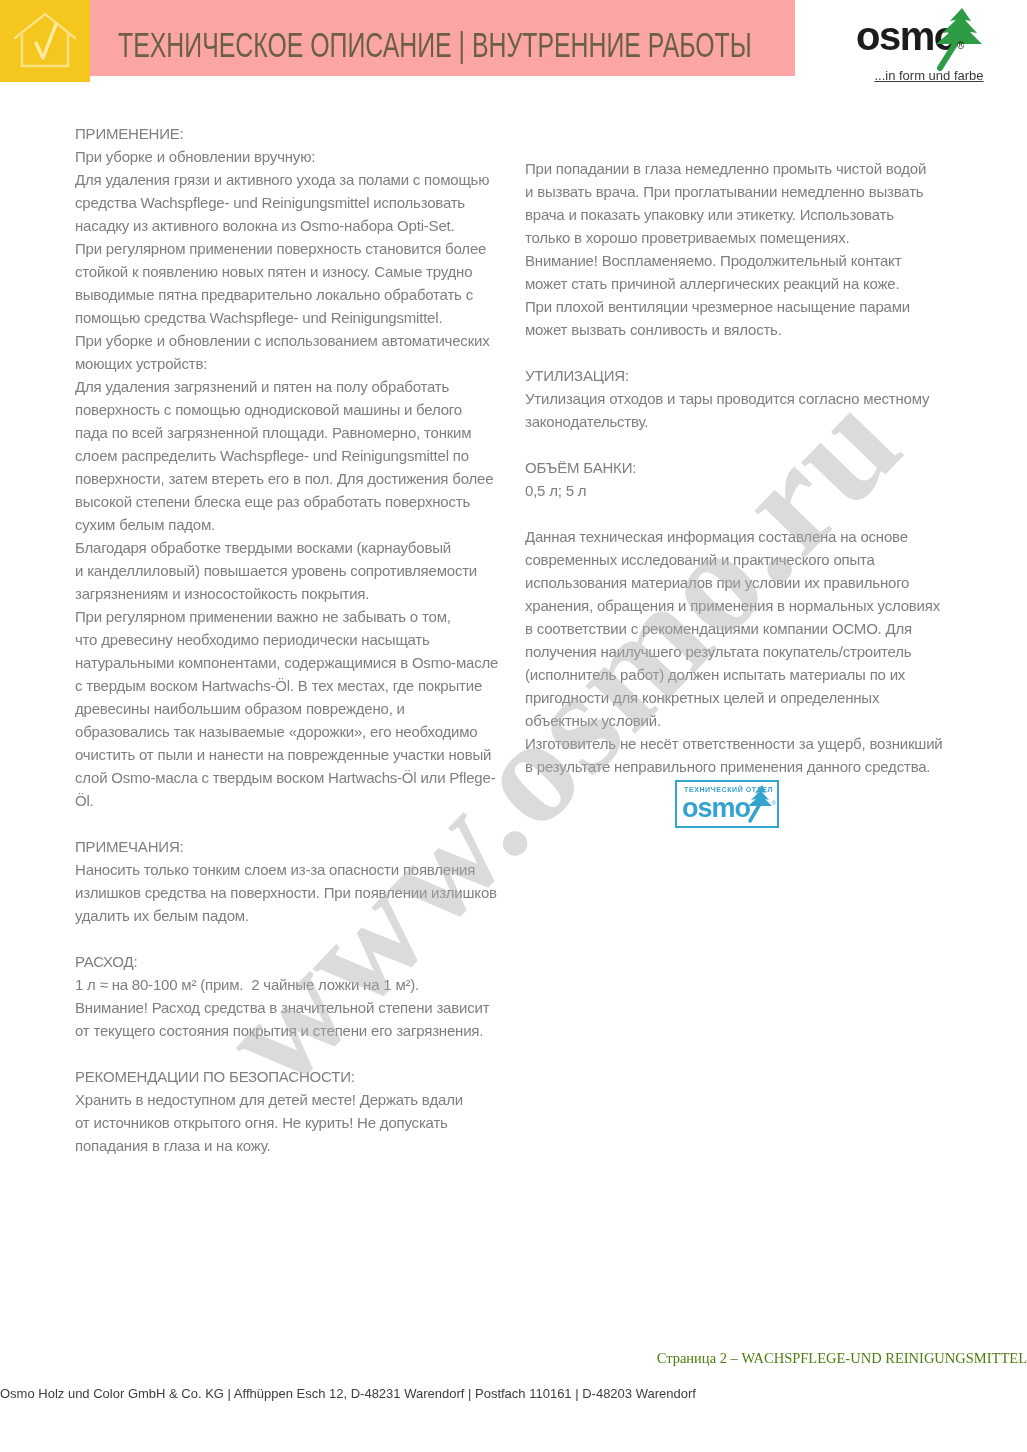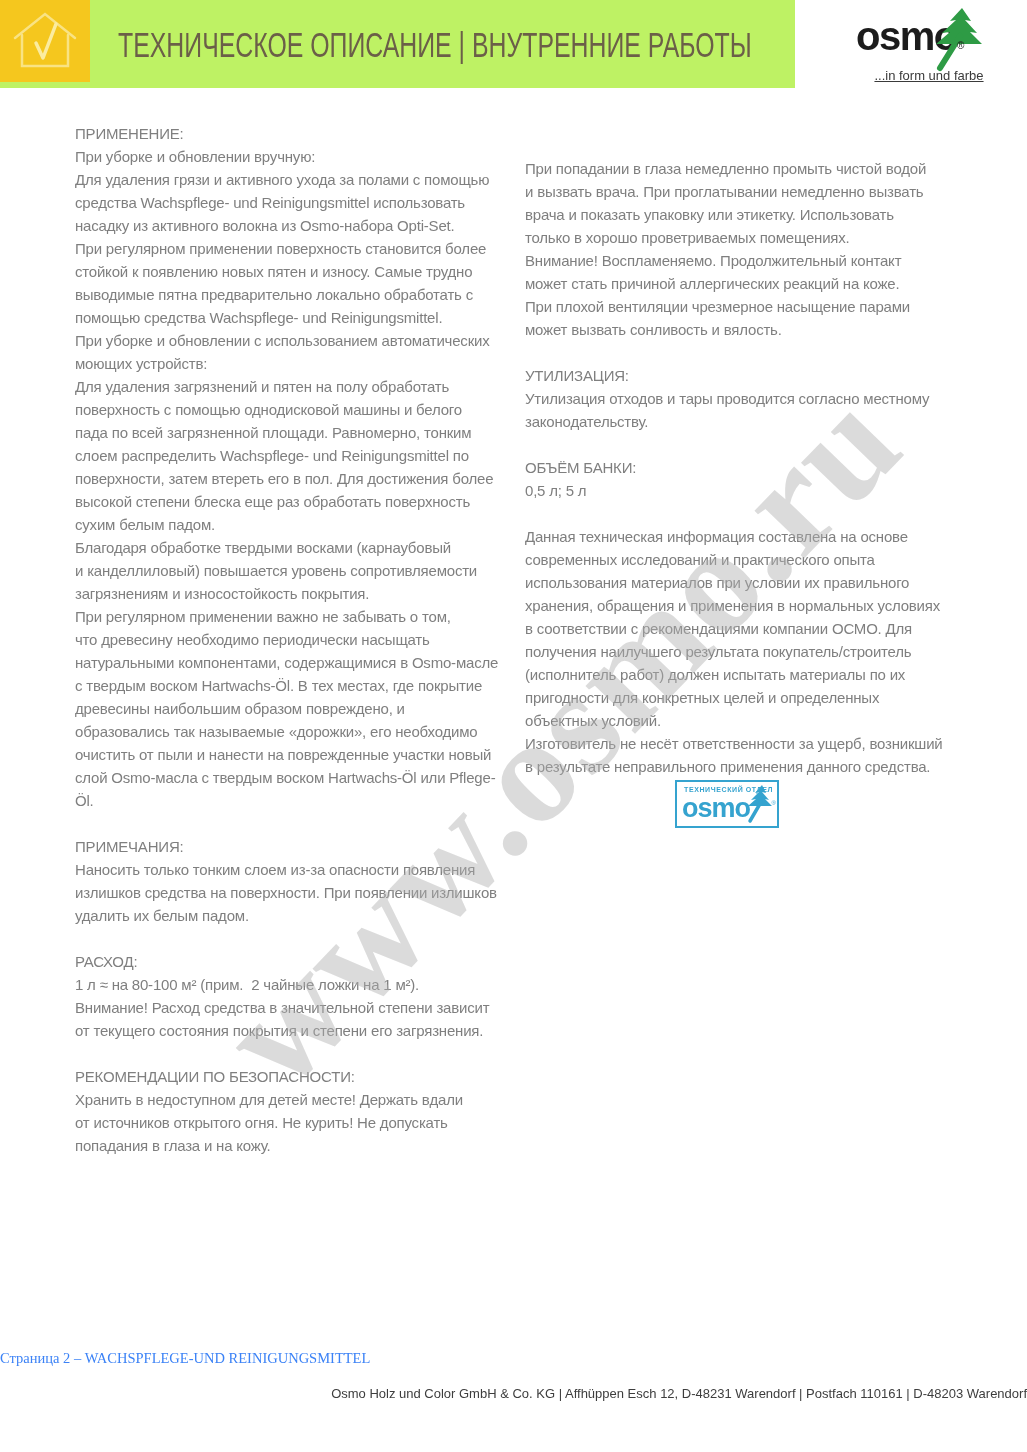--- a/index.html
+++ b/index.html
@@ -3,21 +3,21 @@
 <meta charset="utf-8">
 <style>
   html,body { margin:0; padding:0; background:#e9e9e9; }
   .page {
     position:relative; width:1027px; height:1452px; margin:0 auto;
     background:#ffffff; overflow:hidden;
     font-family:"Liberation Sans", sans-serif;
   }
 
   
-  .banner { position:absolute; left:0; top:0; width:795px; height:88px; background:#bef264; }
+  .banner { position:absolute; left:0; top:0; width:795px; height:76px; background:#fca5a5; }
   .banner-square { position:absolute; left:0; top:0; width:90px; height:82px; background:#F5C71E; }
   .house-svg { position:absolute; left:12px; top:9px; }
   .banner-title {
     position:absolute; left:118px; top:25px; white-space:nowrap;
     font-size:35px; font-weight:400; color:#6B5F48;
     transform:scaleX(0.71); transform-origin:left top;
   }
 
   .logo { position:absolute; left:856px; top:10px; width:160px; height:82px; }
   .logo-word { position:absolute; left:0; top:6px; font-size:40px; font-weight:bold; letter-spacing:-1.5px; color:#1C1C1C; line-height:1; }
@@ -47,25 +47,25 @@
     position:absolute; left:675px; top:780px; z-index:2;
     width:104px; height:48px; border:2px solid #35A3CF; background:#fff; box-sizing:border-box;
   }
   .stamp-label { position:absolute; left:7px; top:4px; font-size:7px; font-weight:bold; letter-spacing:0.6px; color:#35A3CF; white-space:nowrap; }
   .stamp-word { position:absolute; left:5px; top:13px; font-size:27px; font-weight:bold; letter-spacing:-1px; color:#35A3CF; line-height:1; }
   .stamp-tree { position:absolute; right:4px; top:2px; }
   .stamp-reg { position:absolute; right:1px; top:18px; font-size:6px; color:#35A3CF; }
 
   
   .footer-pageline {
-    position:absolute; left:0; top:1350px; width:100%; text-align:left; z-index:2;
-    font-family:"Liberation Serif", serif; font-size:14.5px; color:#3b82f6;
+    position:absolute; left:0; top:1350px; width:100%; text-align:right; z-index:2;
+    font-family:"Liberation Serif", serif; font-size:14.5px; color:#4d7c0f;
   }
   .footer-contact {
-    position:absolute; left:0; top:1383px; width:100%; text-align:right; z-index:2;
+    position:absolute; left:0; top:1383px; width:100%; text-align:left; z-index:2;
     font-size:13px; line-height:22px; color:#3D3D3D;
   }
   .footer-contact .b { font-weight:bold; }
 </style>
 </head>
 <body>
 
 <div class="page">
 
   <div class="banner">

